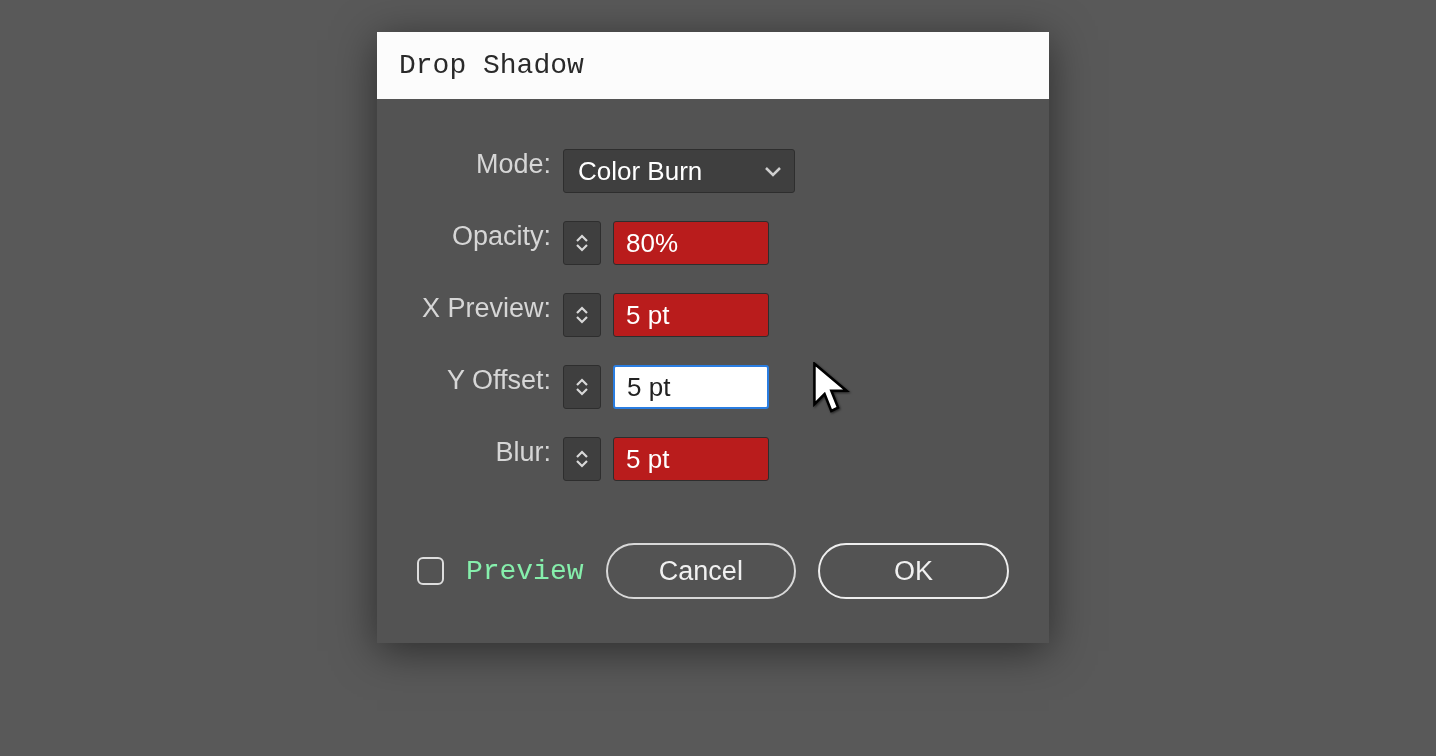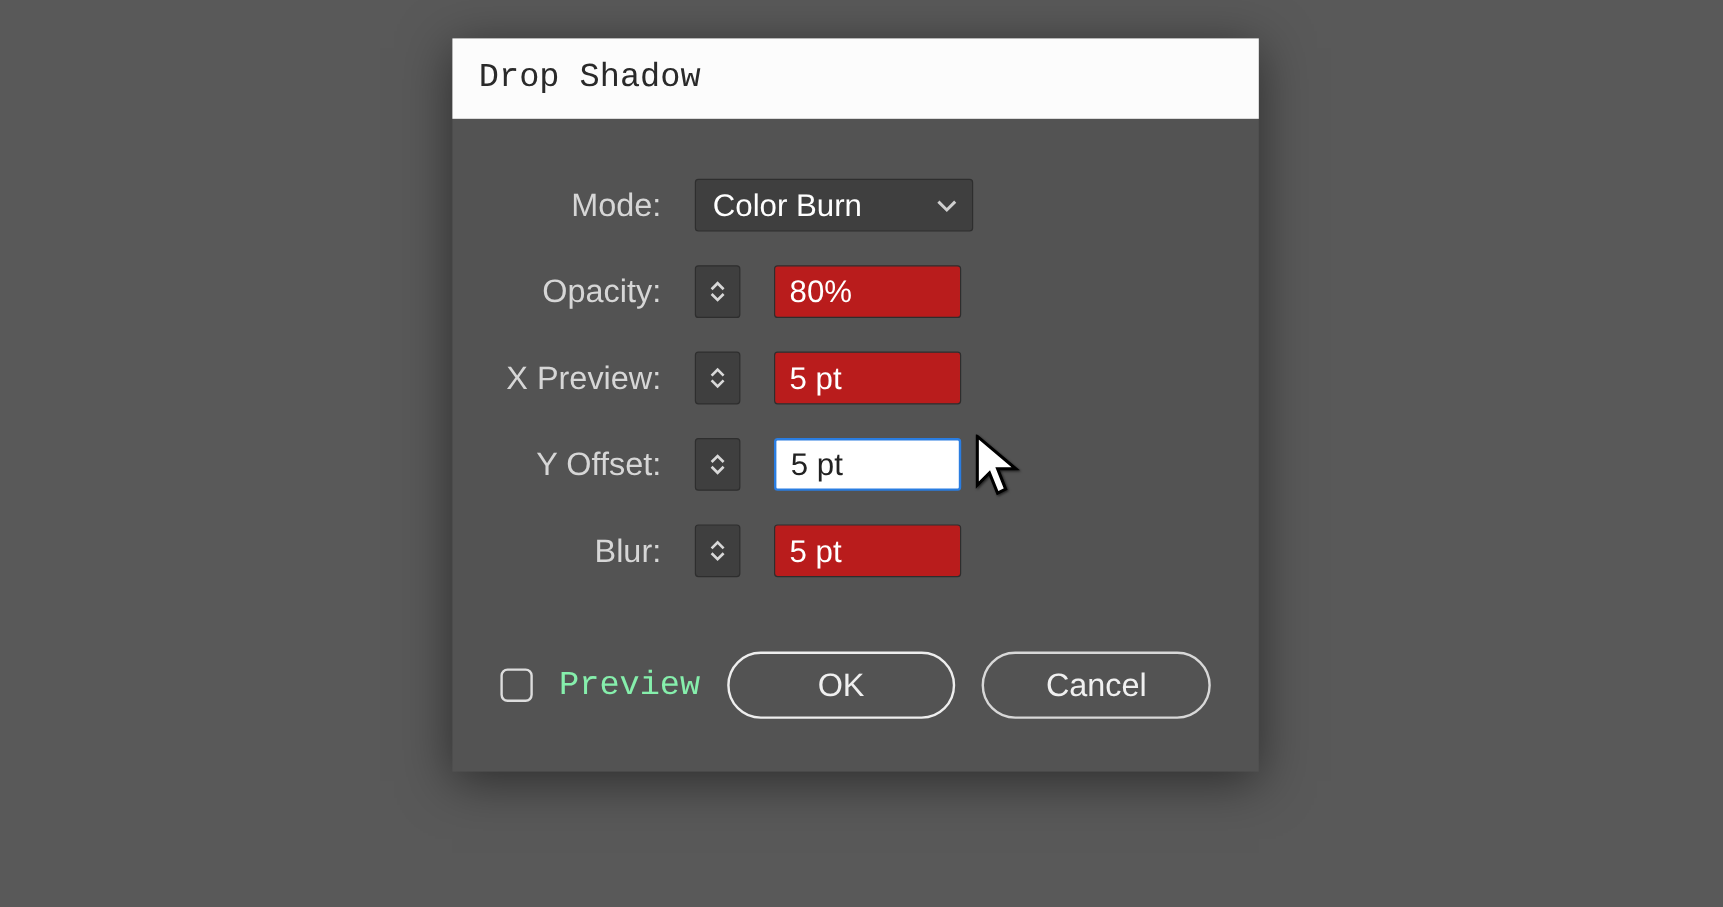--- a/index.html
+++ b/index.html
@@ -27,23 +27,23 @@
     font-weight: 400;
     font-family: Liberation Mono, monospace;
   }
   .body {
     padding: 50px 40px 44px 40px;
     color: #dedede;
     font-size: 26px;
   }
   .row {
     display: flex;
-    align-items: center;
+    align-items: flex-start;
     margin-bottom: 28px;
-    gap: 28px;
+    gap: 12px;
   }
   .label {
     width: 134px;
     text-align: right;
     color: #d6d6d6;
     font-size: 27px;
   }
   .dropdown {
     display: flex;
     align-items: center;
@@ -250,22 +250,22 @@
             <path d="M2 2 L7 7 L12 2"></path>
           </svg>
       </div>
       <div class="val">5 pt</div>
     </div>
 
 
     <div class="footer">
       <span class="check"></span>
       <span class="preview-label">Preview</span>
+      <button class="btn">Cancel</button>
       <button class="btn primary">OK</button>
-      <button class="btn">Cancel</button>
     </div>
 
   </div>
 </div>
 
 <svg class="cursor" viewBox="0 0 24 32">
   <path d="M1 1 L1 25 L7 19 L11 29 L15 27 L11 17 L20 17 Z" fill="#fff" stroke="#000" stroke-width="1.5"></path>
 </svg>
 
 </body></html>

